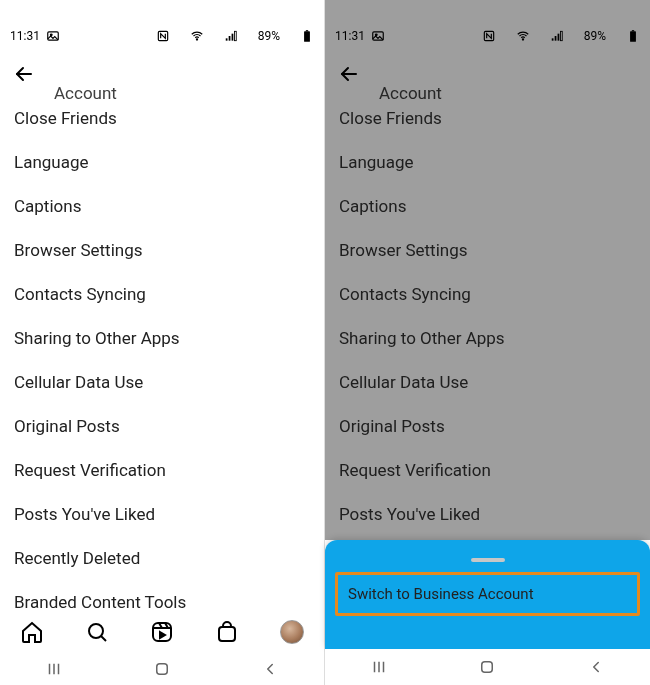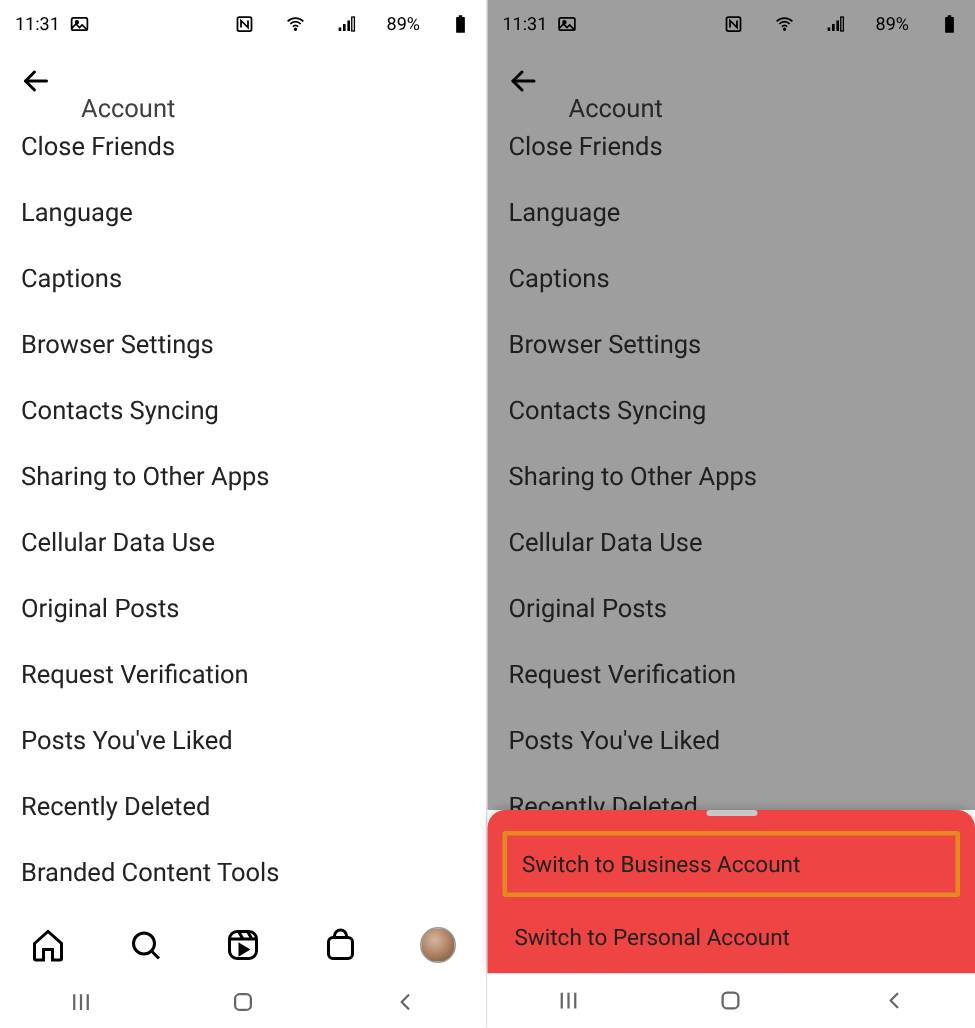--- a/index.html
+++ b/index.html
@@ -30,20 +30,21 @@
     pointer-events: none;
   }
 
   .statusbar {
     height: 24px;
     display: flex;
     justify-content: space-between;
     padding: 16px 10px;
     font-size: 12px;
     color: #000;
+    margin-top: 20px;
   }
   .statusbar .right-group { display: flex; align-items: center; gap: 20px; }
   .statusbar svg, .statusbar .ico { width: 14px; height: 14px; display: block; }
 
   .header {
     height: 44px;
     display: flex;
     align-items: center;
     padding: 0 12px;
     gap: 18px;
@@ -92,25 +93,25 @@
     color: #555;
   }
   .navbar .nav-icon { width: 18px; height: 18px; }
 
   
   .sheet {
     position: absolute;
     left: 0; right: 0;
     top: 540px;
     bottom: 36px;
-    background: #ef4444;
+    background: #0ea5e9;
     border-top-left-radius: 12px;
     border-top-right-radius: 12px;
     box-shadow: 0 -2px 6px rgba(0,0,0,0.15);
-    padding-top: 0;
+    padding-top: 18px;
     z-index: 10;
   }
   .sheet .drag-handle {
     width: 34px; height: 4px;
     background: #c7c7c7;
     border-radius: 2px;
     margin: 0 auto 10px auto;
   }
   .sheet .sheet-row {
     font-size: 15px;
@@ -288,21 +289,20 @@
     <div class="list-item">Posts You've Liked</div>
     <div class="list-item">Recently Deleted</div>
     <div class="list-item">Branded Content Tools</div>
   </div>
 
   <div class="dim-overlay"></div>
 
   <div class="sheet">
     <div class="drag-handle"></div>
     <div class="highlight-sheet">Switch to Business Account</div>
-    <div class="sheet-row">Switch to Personal Account</div>
   </div>
 
   <div class="navbar">
     <svg class="nav-icon" viewBox="0 0 24 24" stroke="#666" stroke-width="2" fill="none">
         <path d="M6 5v14M12 5v14M18 5v14"></path>
       </svg>
     <svg class="nav-icon" viewBox="0 0 24 24" stroke="#666" stroke-width="2" fill="none">
         <rect x="5" y="5" width="14" height="14" rx="4"></rect>
       </svg>
     <svg class="nav-icon" viewBox="0 0 24 24" stroke="#666" stroke-width="2" fill="none" stroke-linecap="round" stroke-linejoin="round">

